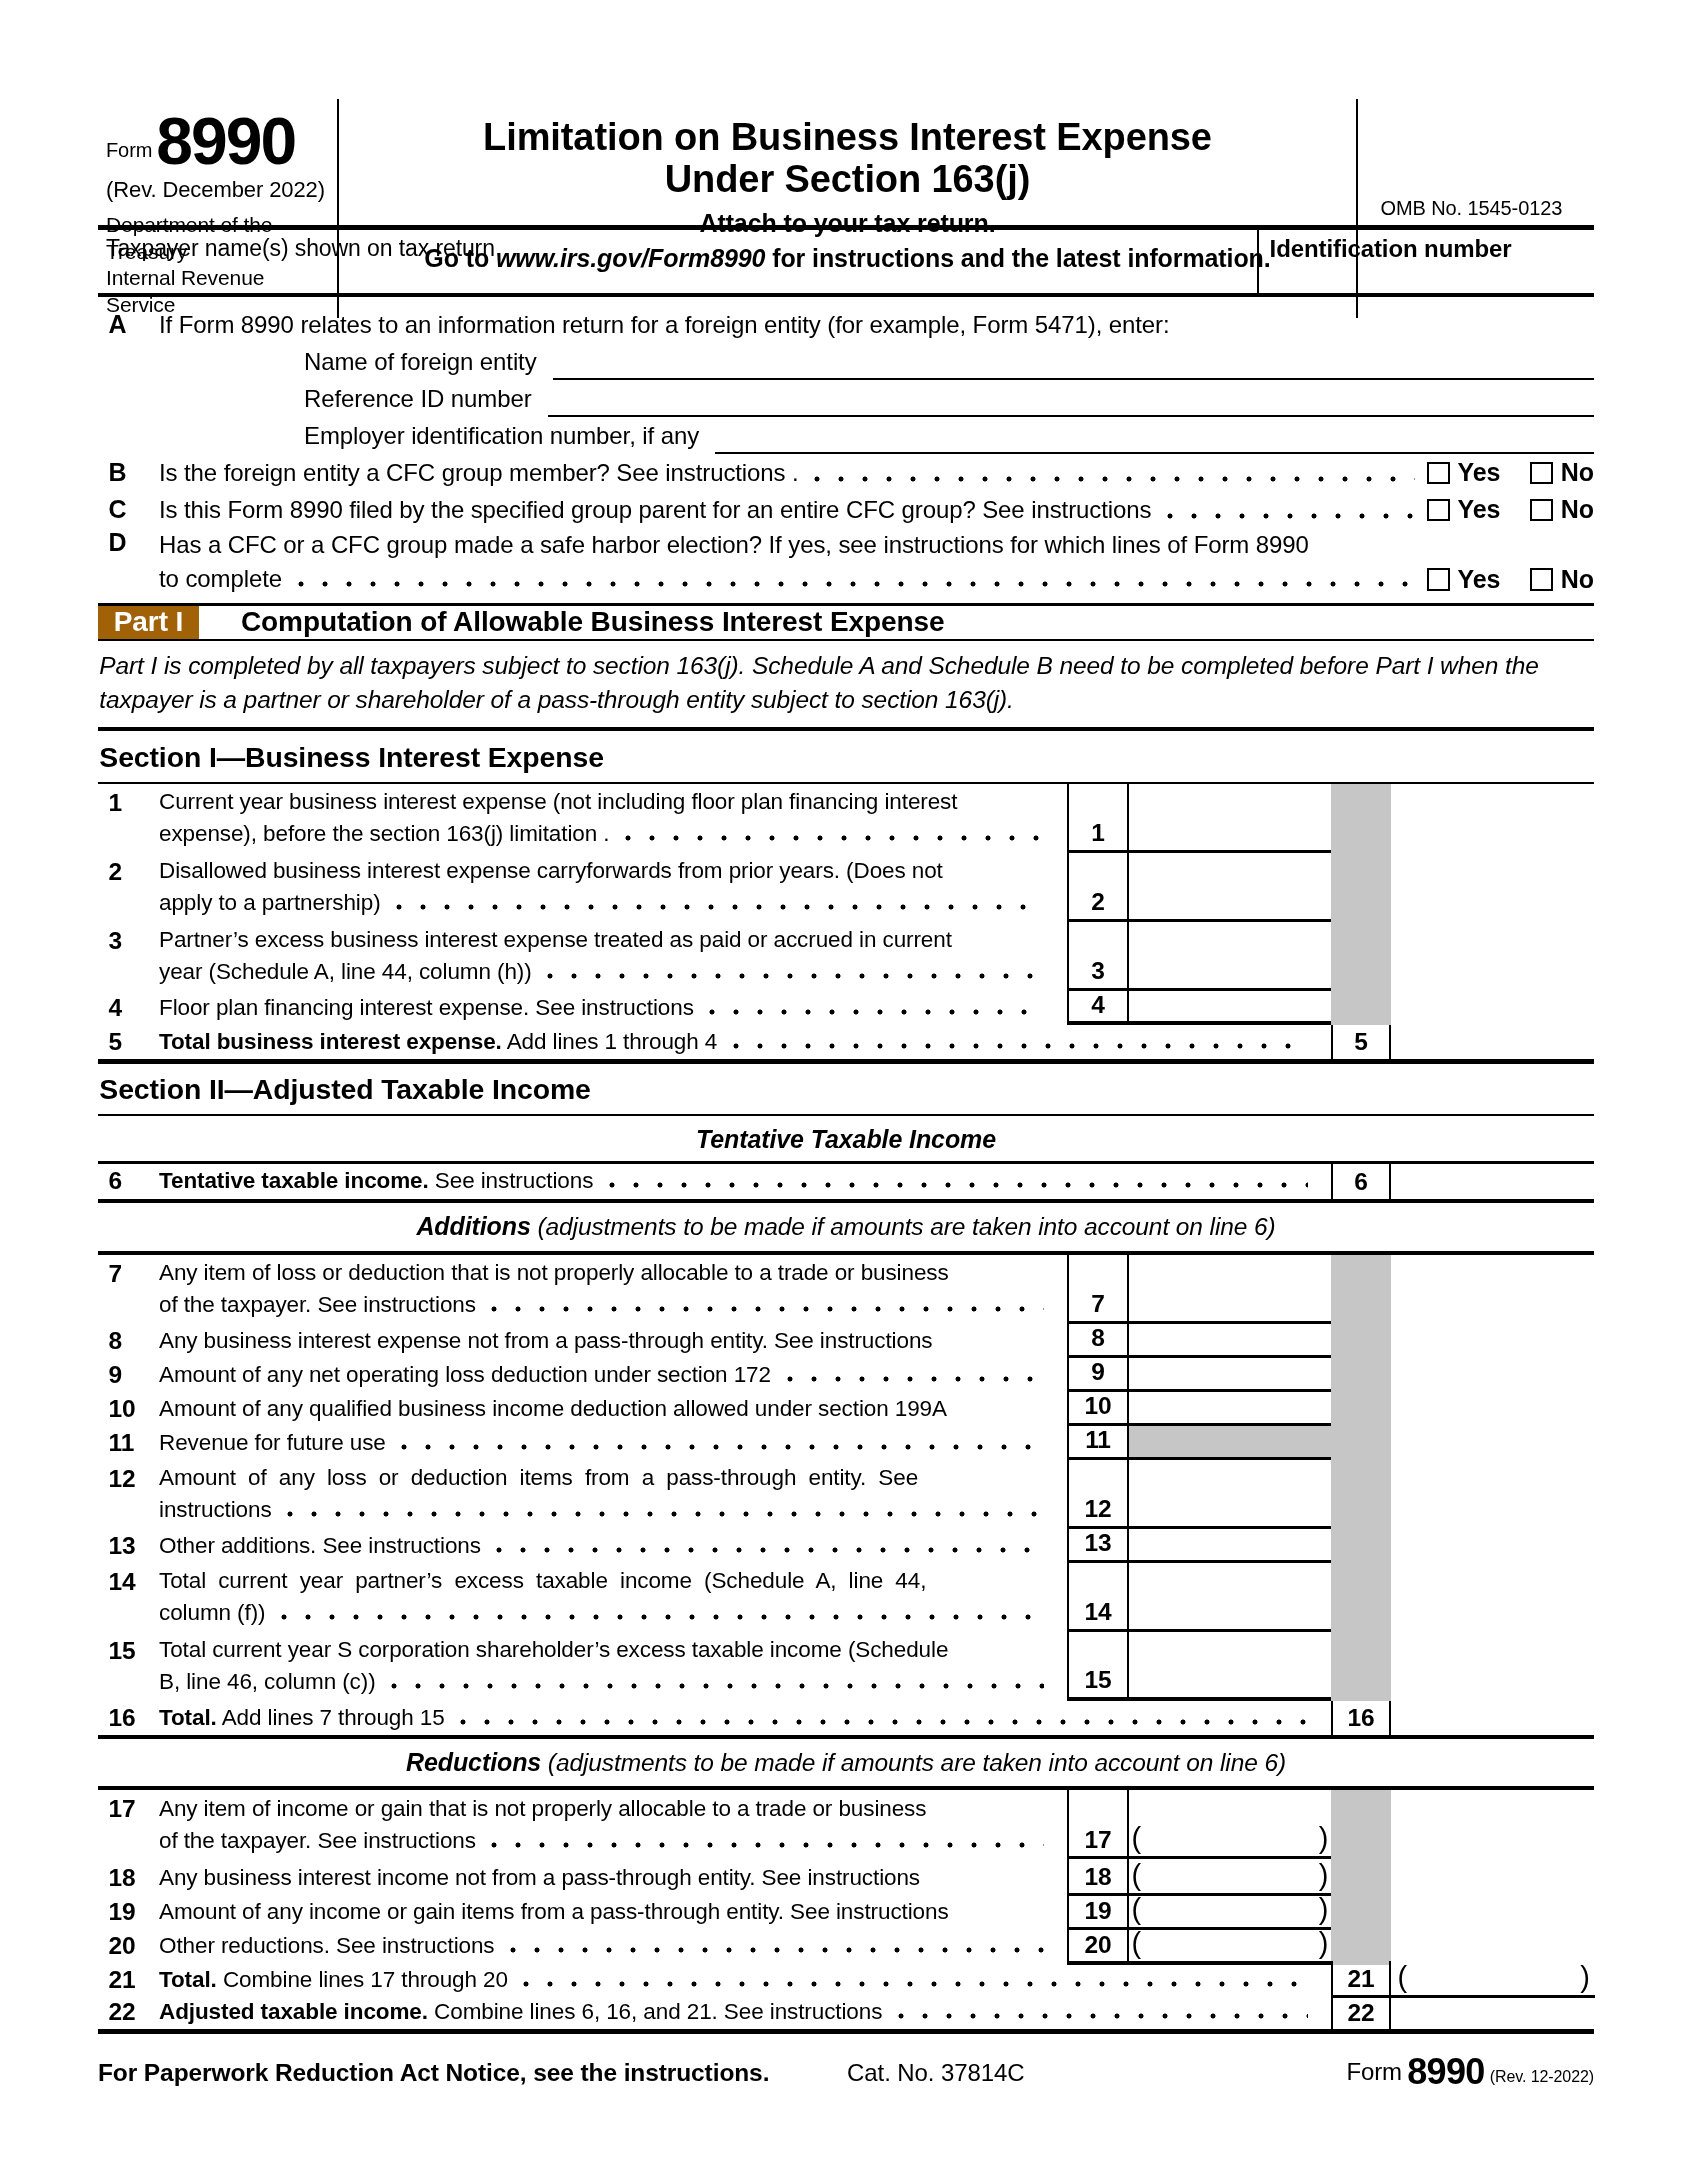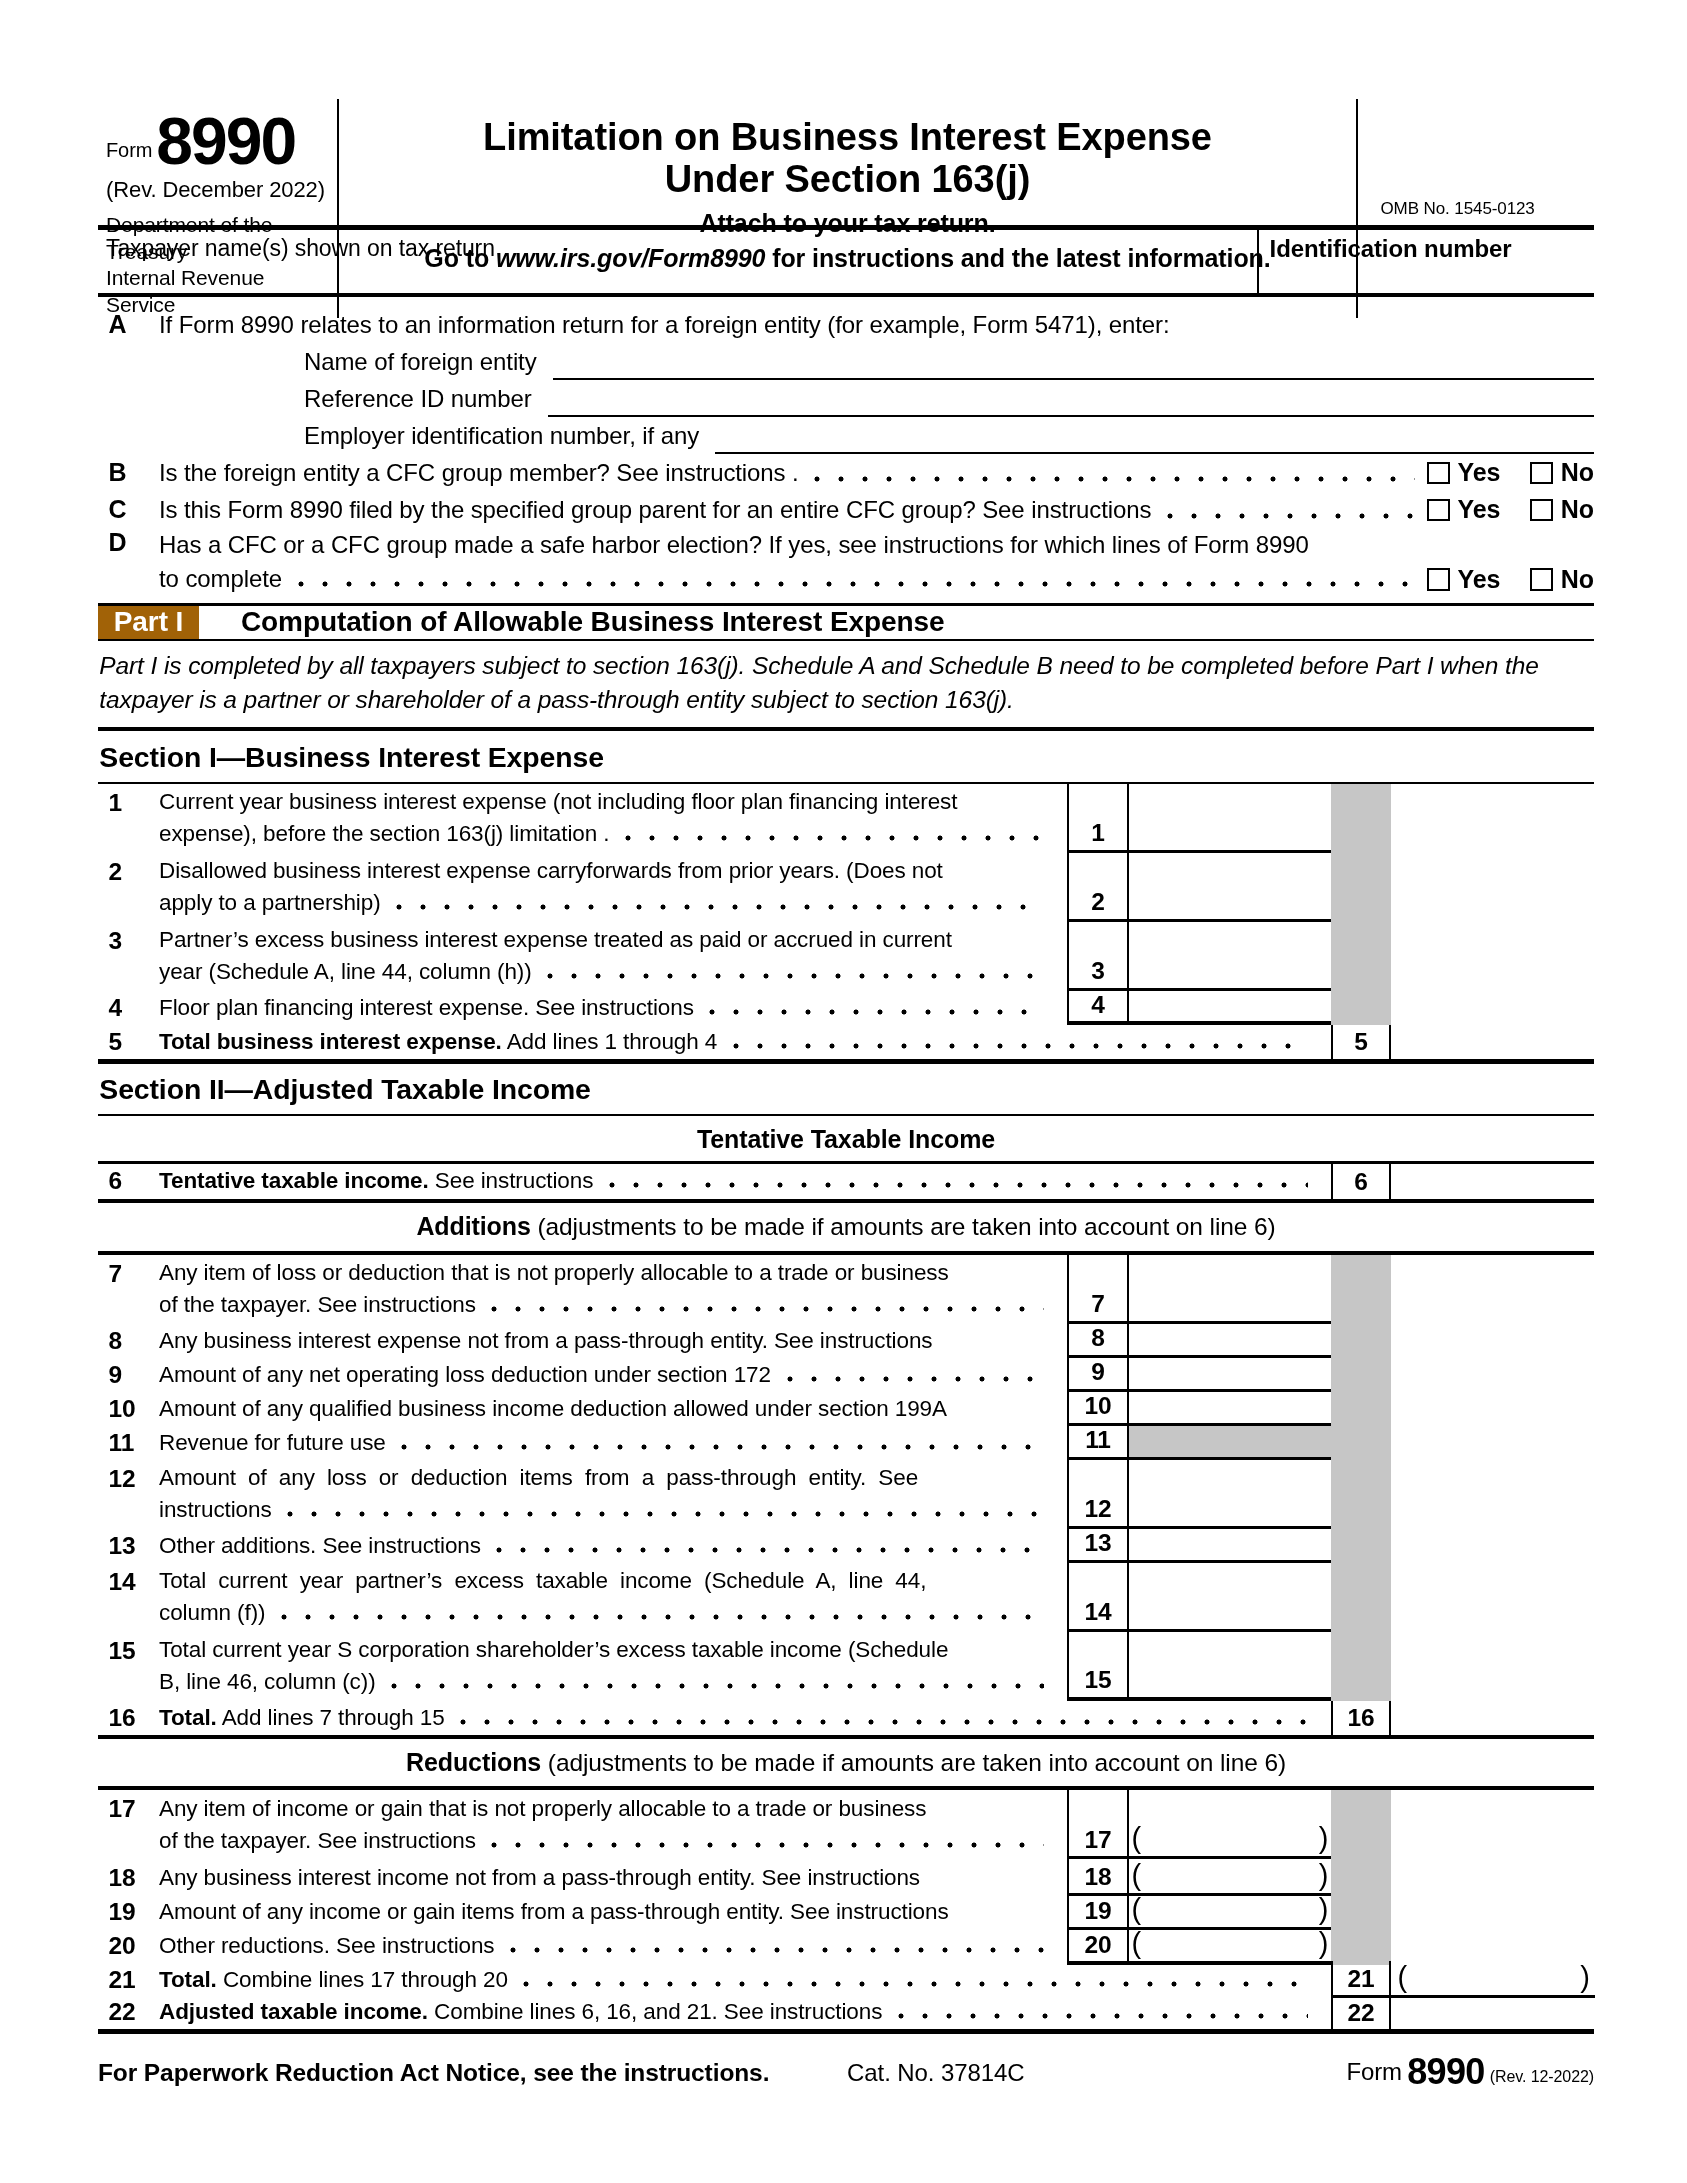--- a/index.html
+++ b/index.html
@@ -20,21 +20,21 @@
   .hdr-form-line { display:flex; align-items:flex-end; }
   .hdr-form-word { font-size:20px; padding-bottom:5.3px; }
   .hdr-form-num { font-size:66px; font-weight:bold; letter-spacing:-2px; line-height:0.82; padding-left:4px; }
   .hdr-rev { font-size:22px; margin-top:9.3px; }
   .hdr-dept { font-size:21px; margin-top:9.3px; line-height:26.5px; }
   .hdr-mid { border-right:2px solid #000; text-align:center; padding-top:17px; }
   .hdr-title { font-size:38px; font-weight:bold; line-height:42px; }
   .hdr-attach { font-size:25px; font-weight:bold; margin-top:9.3px; }
   .hdr-goto { font-size:25px; font-weight:bold; margin-top:5.3px; }
   .hdr-goto .url { font-style:italic; }
-  .hdr-right { display:flex; align-items:center; padding-left:22.5px; font-size:17px; }
+  .hdr-right { display:flex; align-items:center; padding-left:22.5px; font-size:20px; }
 
   
   .idrow { display:grid; grid-template-columns:1159px 337px; height:67px; border-bottom:4px solid #000; }
   .idrow-left { padding:5.3px 0 0 8px; font-size:23px; }
   .idrow-right { border-left:2px solid #000; padding:5.3px 0 0 10.6px; font-size:24px; font-weight:bold; }
 
   
   .qblock { padding-top:9.3px; }
   .q { display:flex; align-items:center; }
   .qletter { flex:0 0 61px; font-weight:bold; font-size:25px; padding-left:10.6px; }
@@ -85,21 +85,21 @@
   .c-gray { background:#c6c6c6; }
   .gray-entry { background:#c6c6c6; }
   .bsep7 .c-num, .bsep7 .c-entry, .bsep7 .c-gray { border-bottom-width:4.6px; }
   .row.total .c-num { border-left:2.6px solid #000; border-right:2px solid #000; border-bottom:none; }
   .row.total .c-amt { }
   .row.total .c-amt.parens { display:flex; justify-content:space-between; align-items:flex-end;
                              font-size:29px; padding:0 5.3px 1.3px 6.6px; }
   .row.total.sepb .c-num, .row.total.sepb .c-amt { border-bottom:3.3px solid #000; }
   .line6row { border-top:3.3px solid #000; border-bottom:4.6px solid #000; }
 
-  .band { text-align:center; font-size:24.5px; padding:9.3px 0 9.3px 0; border-bottom:4.6px solid #000; }
+  .band { text-align:center; font-size:24.5px; padding:9.3px 0 9.3px 0; border-bottom:4.6px solid #000;font-style:italic; }
   .band b { font-size:25px; }
   .band.nob { border-bottom:none; padding-bottom:6.6px; }
   .thinrule { border-bottom:2px solid #000; }
 
   
   .footer { position:relative; display:flex; align-items:flex-end; margin-top:16px; height:37px; }
   .foot-left { font-weight:bold; font-size:24.5px; }
   .foot-cat { position:absolute; left:56%; transform:translateX(-50%); font-size:24px; }
   .foot-right { margin-left:auto; display:flex; align-items:flex-end; }
   .foot-form-word { font-size:24px; padding-bottom:1.3px; }

